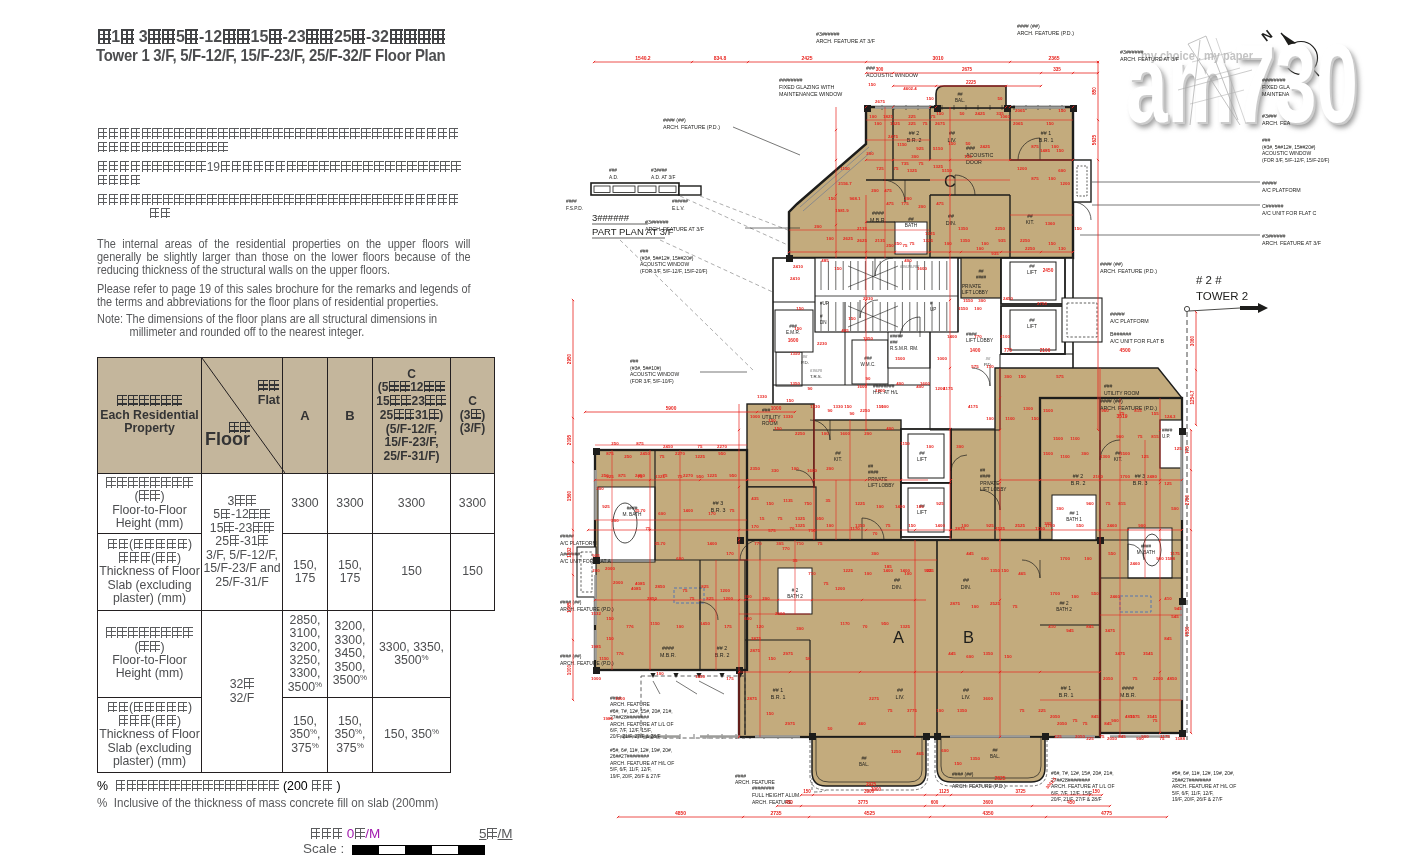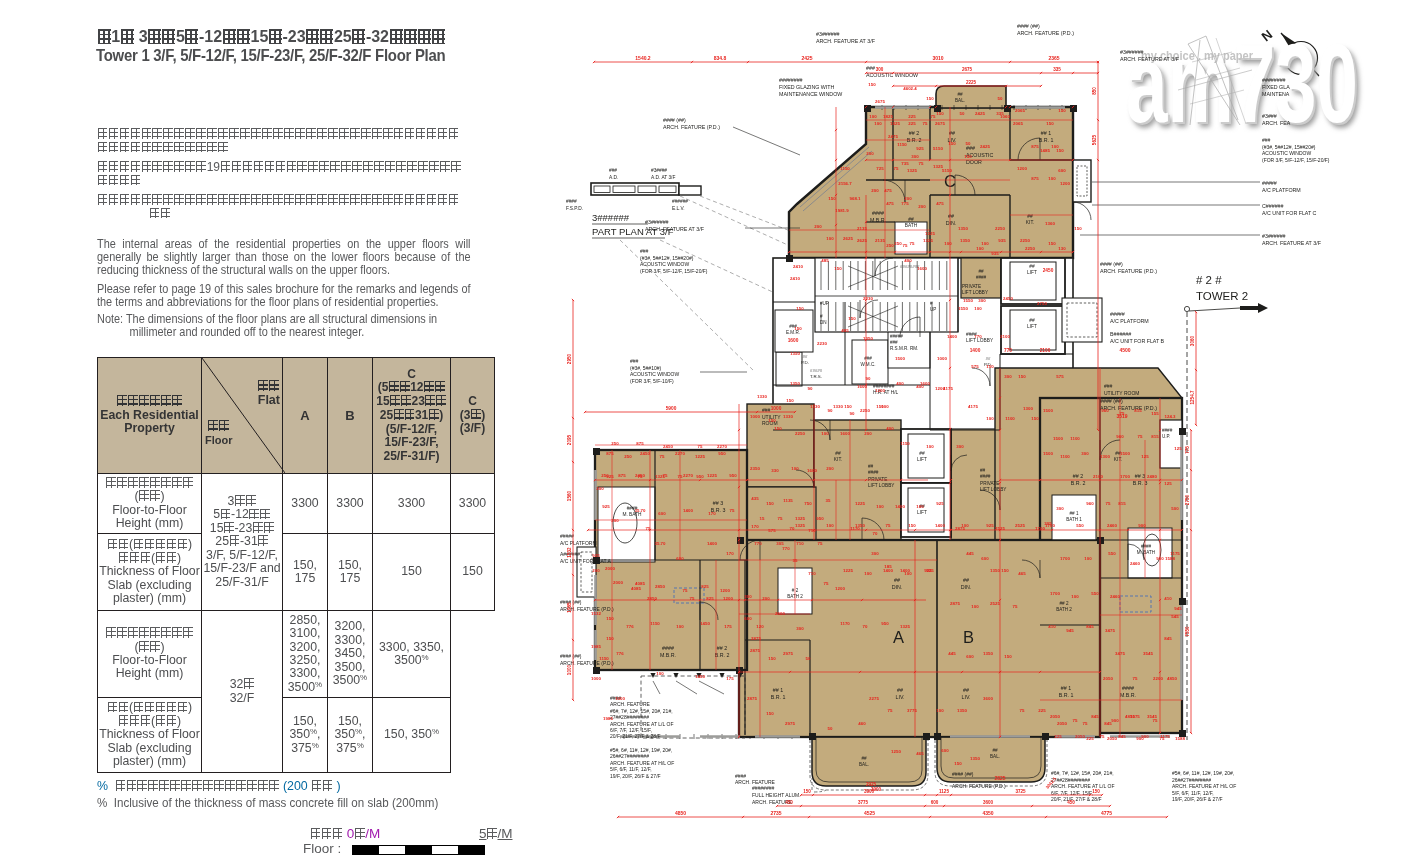--- a/index.html
+++ b/index.html
@@ -51,21 +51,21 @@
           <col style="width:44px">
         </colgroup>
 <tbody>
           <tr style="height:115px;">
             <td class="hd"><i class="cb"></i><i class="cb"></i><i class="cb"></i><i class="cb"></i><i class="cb"></i><i class="cb"></i><br>Each Residential<br>Property</td>
             <td class="hd" style="position:relative;height:115px;padding:0;margin-top:28px;">
               <svg width="83" height="115" style="position:absolute;left:0;top:0;">
                 <line x1="0" y1="0" x2="83" y2="115" stroke="#231f20" stroke-width="1"></line>
               </svg>
               <div style="position:absolute;right:2px;top:22px;font-size:12.5px;"><i class="cb"></i><i class="cb"></i><br>Flat</div>
-              <div style="position:absolute;left:3px;top:62px;font-size:11px;text-align:center;"><i class="cb"></i><i class="cb"></i><br>Floor</div>
+              <div style="position:absolute;left:3px;top:62px;font-size:18px;text-align:right;"><i class="cb"></i><i class="cb"></i><br>Floor</div>
             </td>
             <td class="hd" style="font-size:13px;">A</td>
             <td class="hd" style="font-size:13px;">B</td>
             <td class="hd" style="font-size:12px;line-height:13.5px;">C<br>(5<i class="cb"></i><i class="cb"></i>12<i class="cb"></i><i class="cb"></i>15<i class="cb"></i><i class="cb"></i>23<i class="cb"></i><i class="cb"></i>25<i class="cb"></i><i class="cb"></i>31<i class="cb"></i>)<br>(5/F-12/F,<br>15/F-23/F,<br>25/F-31/F)</td>
             <td class="hd" style="font-size:12px;line-height:13.5px;">C<br>(3<i class="cb"></i>)<br>(3/F)</td>
           </tr>
 <tr style="height:60px;">
             <td><i class="c"></i><i class="c"></i><i class="c"></i><i class="c"></i><i class="c"></i><i class="c"></i><i class="c"></i><i class="c"></i><br>(<i class="c"></i><i class="c"></i>)<br>Floor-to-Floor<br>Height (mm)</td>
             <td rowspan="2">3<i class="c"></i><i class="c"></i><br>5<i class="c"></i>-12<i class="c"></i><i class="c"></i><br>15<i class="c"></i>-23<i class="c"></i><i class="c"></i><br>25<i class="c"></i>-31<i class="c"></i><br>3/F, 5/F-12/F,<br>15/F-23/F and<br>25/F-31/F</td>
             <td>3300</td>
@@ -92,27 +92,27 @@
             <td><i class="c"></i><i class="c"></i>(<i class="c"></i><i class="c"></i><i class="c"></i><i class="c"></i><i class="c"></i>)<br><i class="c"></i><i class="c"></i><i class="c"></i>(<i class="c"></i><i class="c"></i>)<br>Thickness of Floor<br>Slab (excluding<br>plaster) (mm)</td>
             <td>150,<br>350<sup>%</sup>,<br>375<sup>%</sup></td>
             <td>150,<br>350<sup>%</sup>,<br>375<sup>%</sup></td>
             <td>150, 350<sup>%</sup></td>
             <td class="nob"></td>
           </tr>
 </tbody>
       </table>
 </div>
 
-<div class="abs" style="left:97px;top:779px;font-size:12.4px;color:#0369a1;">%&nbsp;&nbsp;<i class="c"></i><i class="c"></i><i class="c"></i><i class="c"></i><i class="c"></i><i class="c"></i><i class="c"></i><i class="c"></i><i class="c"></i><i class="c"></i><i class="c"></i><i class="c"></i><i class="c"></i><i class="c"></i><i class="c"></i> (200 <i class="c"></i><i class="c"></i> )</div>
+<div class="abs" style="left:97px;top:779px;font-size:12.4px;color:#000000;">%&nbsp;&nbsp;<i class="c"></i><i class="c"></i><i class="c"></i><i class="c"></i><i class="c"></i><i class="c"></i><i class="c"></i><i class="c"></i><i class="c"></i><i class="c"></i><i class="c"></i><i class="c"></i><i class="c"></i><i class="c"></i><i class="c"></i> (200 <i class="c"></i><i class="c"></i> )</div>
 
 <div class="abs" style="left:97px;top:796px;font-size:12.6px;color:#58595b;transform:scaleX(0.92);transform-origin:0 0;white-space:nowrap;">%&nbsp;&nbsp;Inclusive of the thickness of mass concrete fill on slab (200mm)</div>
 
 <div class="abs" style="left:310px;top:826px;font-size:13.5px;color:#a21caf;"><i class="c"></i><i class="c"></i><i class="c"></i>&nbsp;0<i class="c"></i>/M</div>
 <div class="abs" style="left:479px;top:826px;font-size:13.5px;color:#58595b;text-decoration:underline;">5<i class="c"></i>/M</div>
-<div class="abs" style="left:303px;top:841px;font-size:13.5px;color:#58595b;">Floor :</div>
+<div class="abs" style="left:303px;top:841px;font-size:13.5px;color:#58595b;">Scale :</div>
 
 <div class="abs" style="left:352px;top:845px;width:131px;height:7.5px;border:1px solid #000;background:repeating-linear-gradient(to right,#000 0 26.2px,#fff 26.2px 52.4px);"></div>
 
 <svg class="abs" style="left:0;top:0;" width="1418" height="857" viewBox="0 0 1418 857" text-rendering="optimizeSpeed">
 <g font-family="Liberation Sans, sans-serif">
 
 <defs>
           <filter id="wmb" x="-30%" y="-30%" width="160%" height="160%">
             <feGaussianBlur stdDeviation="2.6"></feGaussianBlur>
           </filter>

